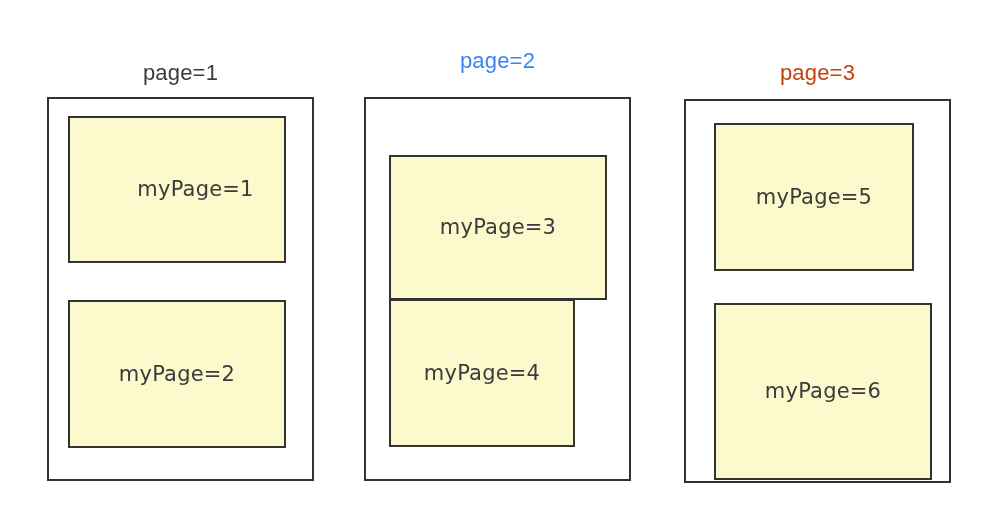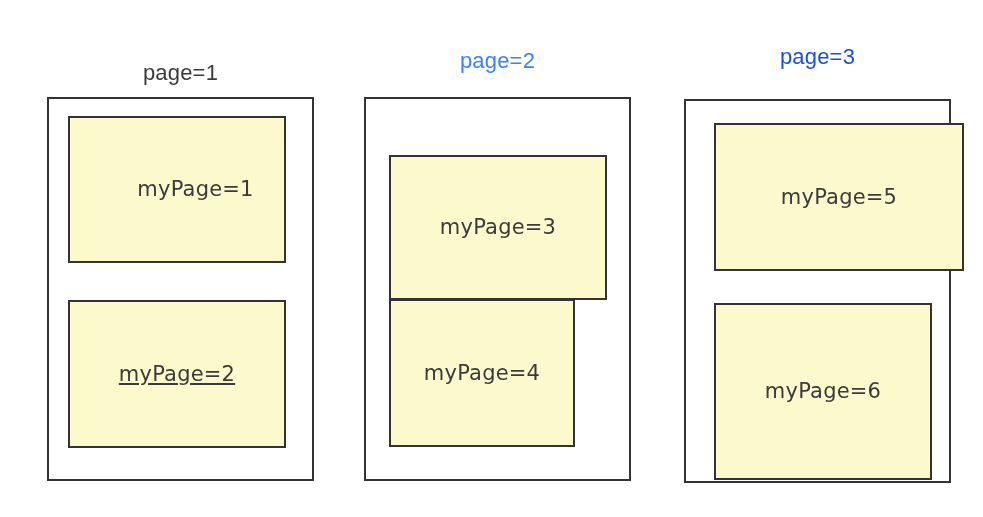--- a/index.html
+++ b/index.html
@@ -63,39 +63,39 @@
 
 <div id="canvas" style="width: 983px; height: 517px; background: rgb(255, 255, 255);">
 
   <div class="column">
     <div class="column-label" style="left: 47px; top: 60px; width: 267px; color: rgb(59, 59, 59);">page=1</div>
     <div class="outer-box" style="left: 47px; top: 97px; width: 267px; height: 384px; background: rgb(255, 255, 255); border-color: rgb(51, 51, 51);"></div>
     <div class="inner-box" style="left: 68px; top: 116px; width: 218px; height: 147px; background: rgb(252, 249, 205); border-color: rgb(51, 51, 51);">
       <span class="inner-label" style="color: rgb(59, 59, 59); margin-left: 37px;">myPage=1</span>
     </div>
     <div class="inner-box" style="left: 68px; top: 300px; width: 218px; height: 148px; background: rgb(252, 249, 205); border-color: rgb(51, 51, 51);">
-      <span class="inner-label" style="color: rgb(59, 59, 59); text-decoration: underline;">myPage=2</span>
+      <span class="inner-label" style="color: rgb(59, 59, 59);">myPage=2</span>
     </div>
   </div>
 
   <div class="column">
     <div class="column-label" style="left: 364px; top: 48px; width: 267px; color: #3b82f6;">page=2</div>
     <div class="outer-box" style="left: 364px; top: 97px; width: 267px; height: 384px; background: rgb(255, 255, 255); border-color: rgb(51, 51, 51);"></div>
     <div class="inner-box" style="left: 389px; top: 117px; width: 218px; height: 145px; background: rgb(252, 249, 205); border-color: rgb(51, 51, 51); margin-top: 38px;">
       <span class="inner-label" style="color: rgb(59, 59, 59);">myPage=3</span>
     </div>
     <div class="inner-box" style="left: 389px; top: 299px; width: 186px; height: 148px; background: rgb(252, 249, 205); border-color: rgb(51, 51, 51);">
       <span class="inner-label" style="color: rgb(59, 59, 59);">myPage=4</span>
     </div>
   </div>
 
   <div class="column">
-    <div class="column-label" style="left: 684px; top: 44px; width: 267px; color: #1d4ed8;">page=3</div>
+    <div class="column-label" style="left: 684px; top: 60px; width: 267px; color: #c2410c;">page=3</div>
     <div class="outer-box" style="left: 684px; top: 99px; width: 267px; height: 384px; background: rgb(255, 255, 255); border-color: rgb(51, 51, 51);"></div>
-    <div class="inner-box" style="left: 714px; top: 123px; width: 250px; height: 148px; background: rgb(252, 249, 205); border-color: rgb(51, 51, 51);">
+    <div class="inner-box" style="left: 714px; top: 123px; width: 200px; height: 148px; background: rgb(252, 249, 205); border-color: rgb(51, 51, 51);">
       <span class="inner-label" style="color: rgb(59, 59, 59);">myPage=5</span>
     </div>
     <div class="inner-box" style="left: 714px; top: 303px; width: 218px; height: 177px; background: rgb(252, 249, 205); border-color: rgb(51, 51, 51);">
       <span class="inner-label" style="color: rgb(59, 59, 59);">myPage=6</span>
     </div>
   </div>
 
 </div>
 
 </body></html>

